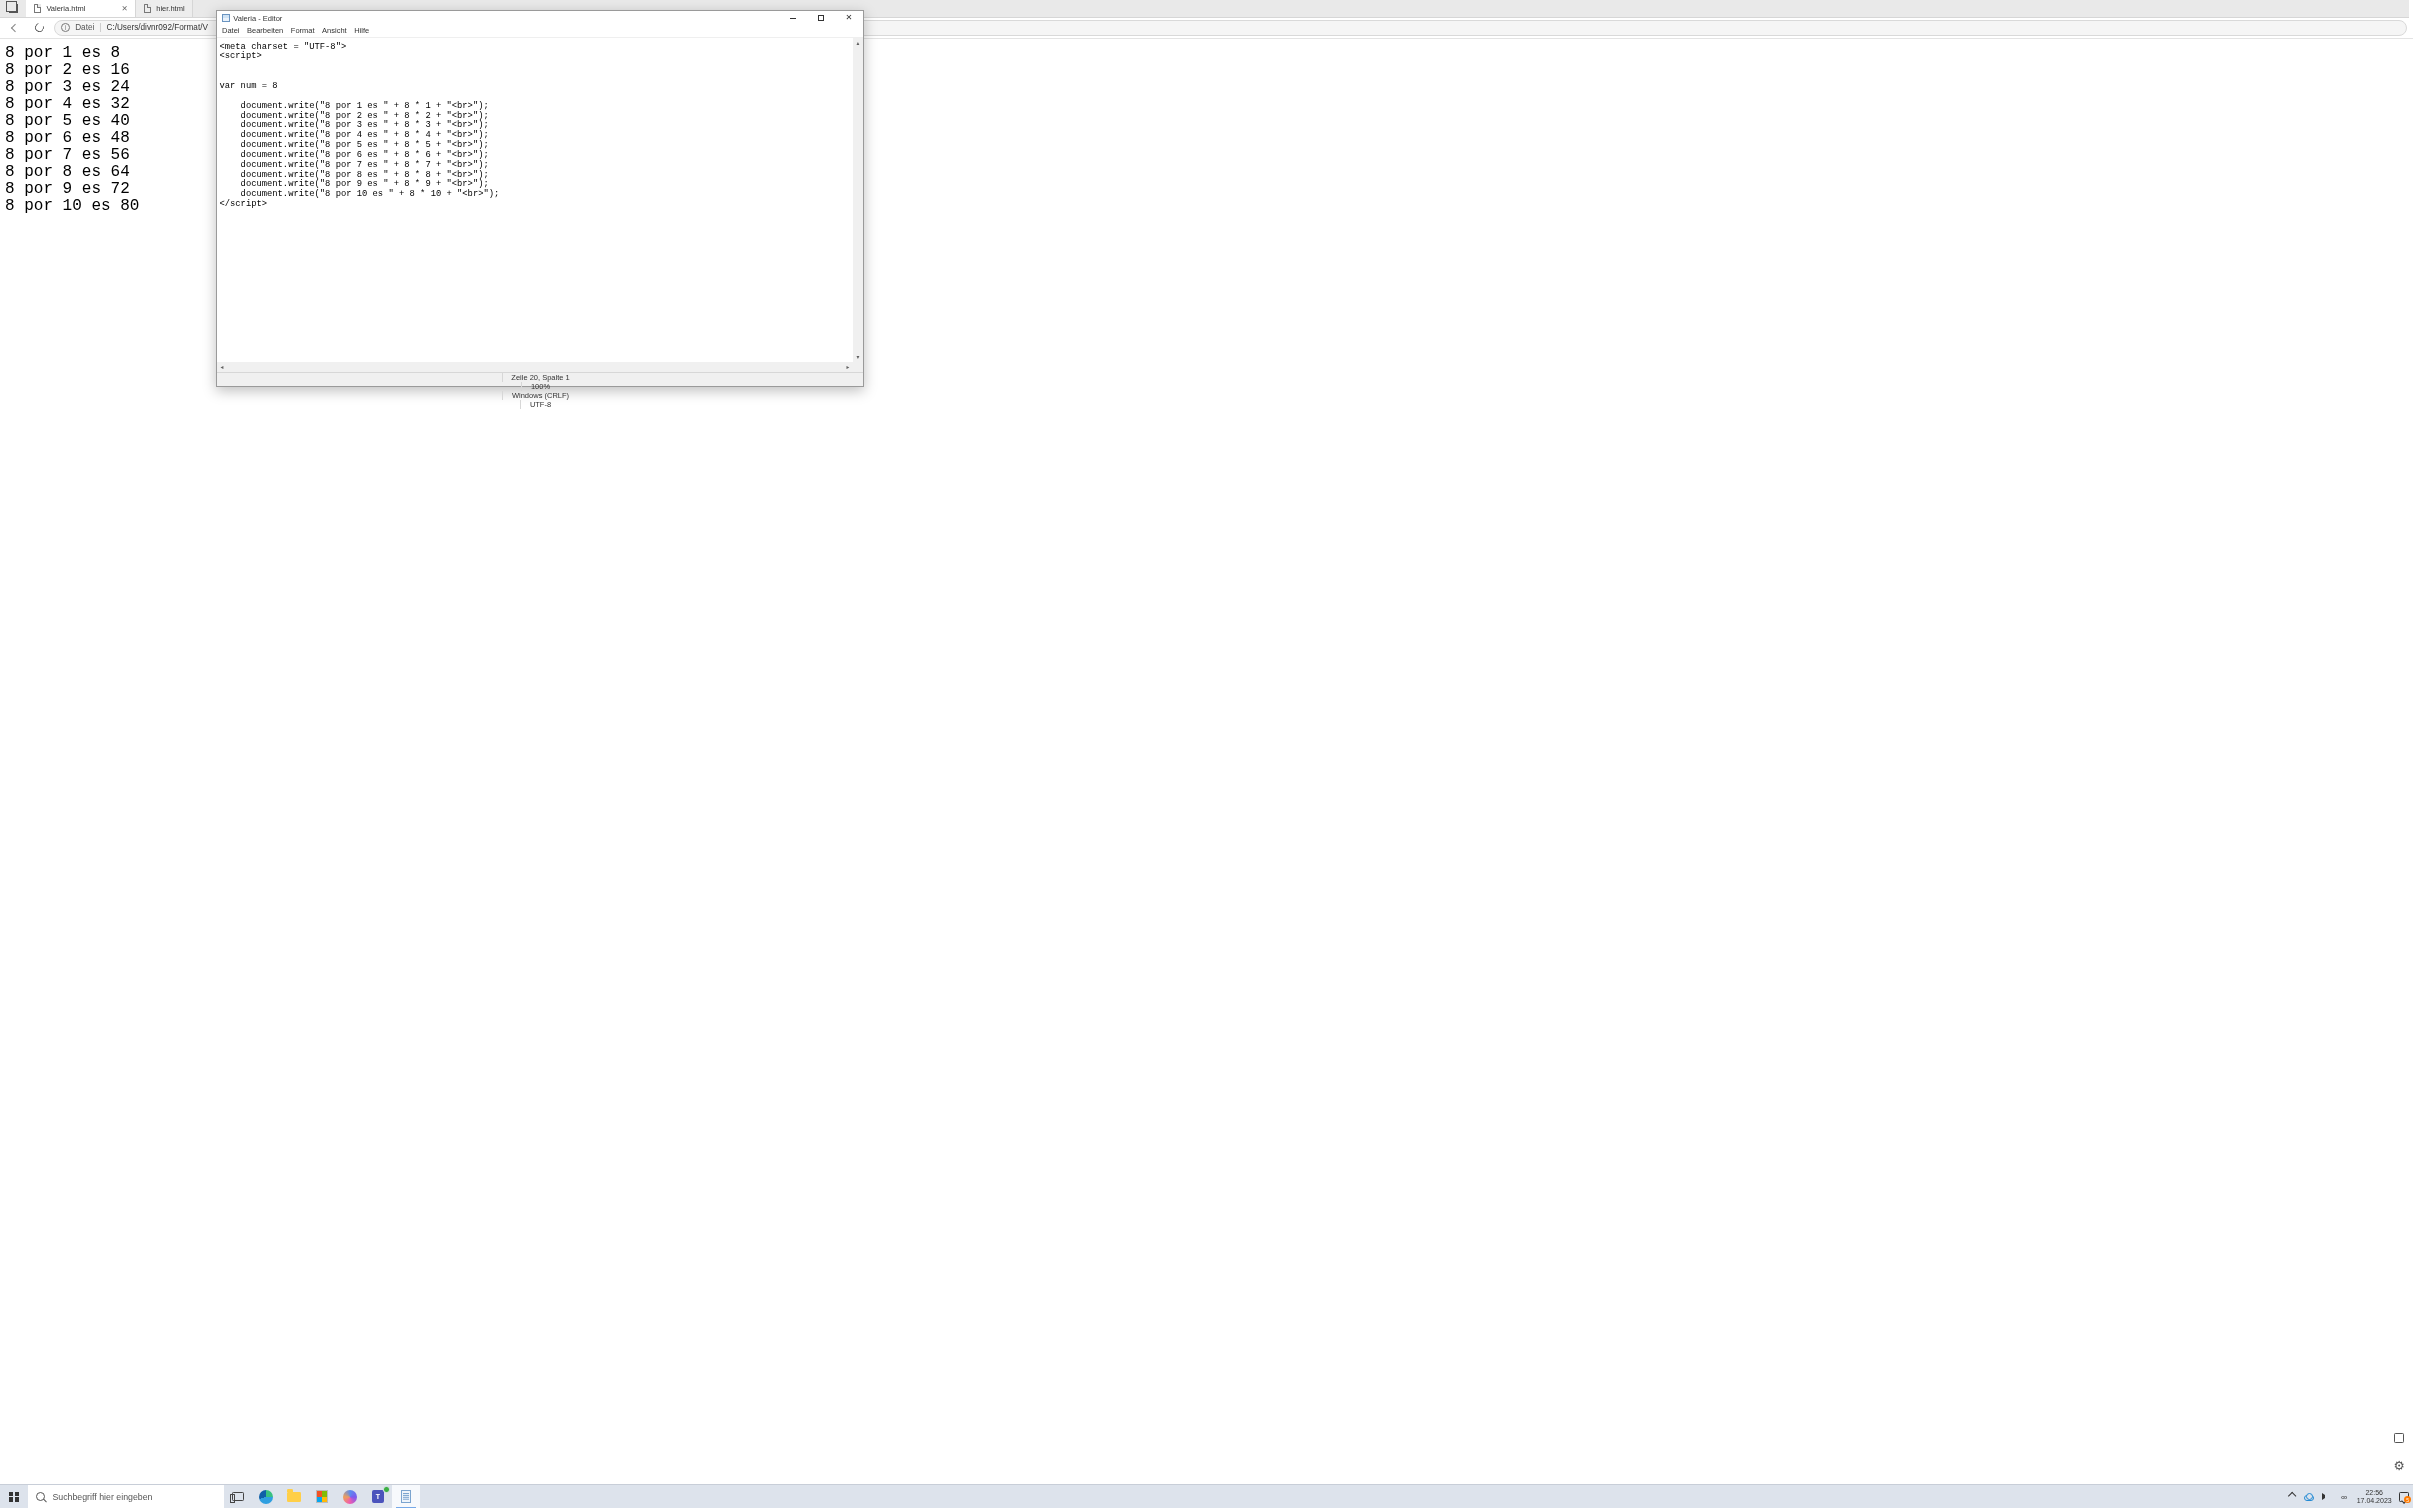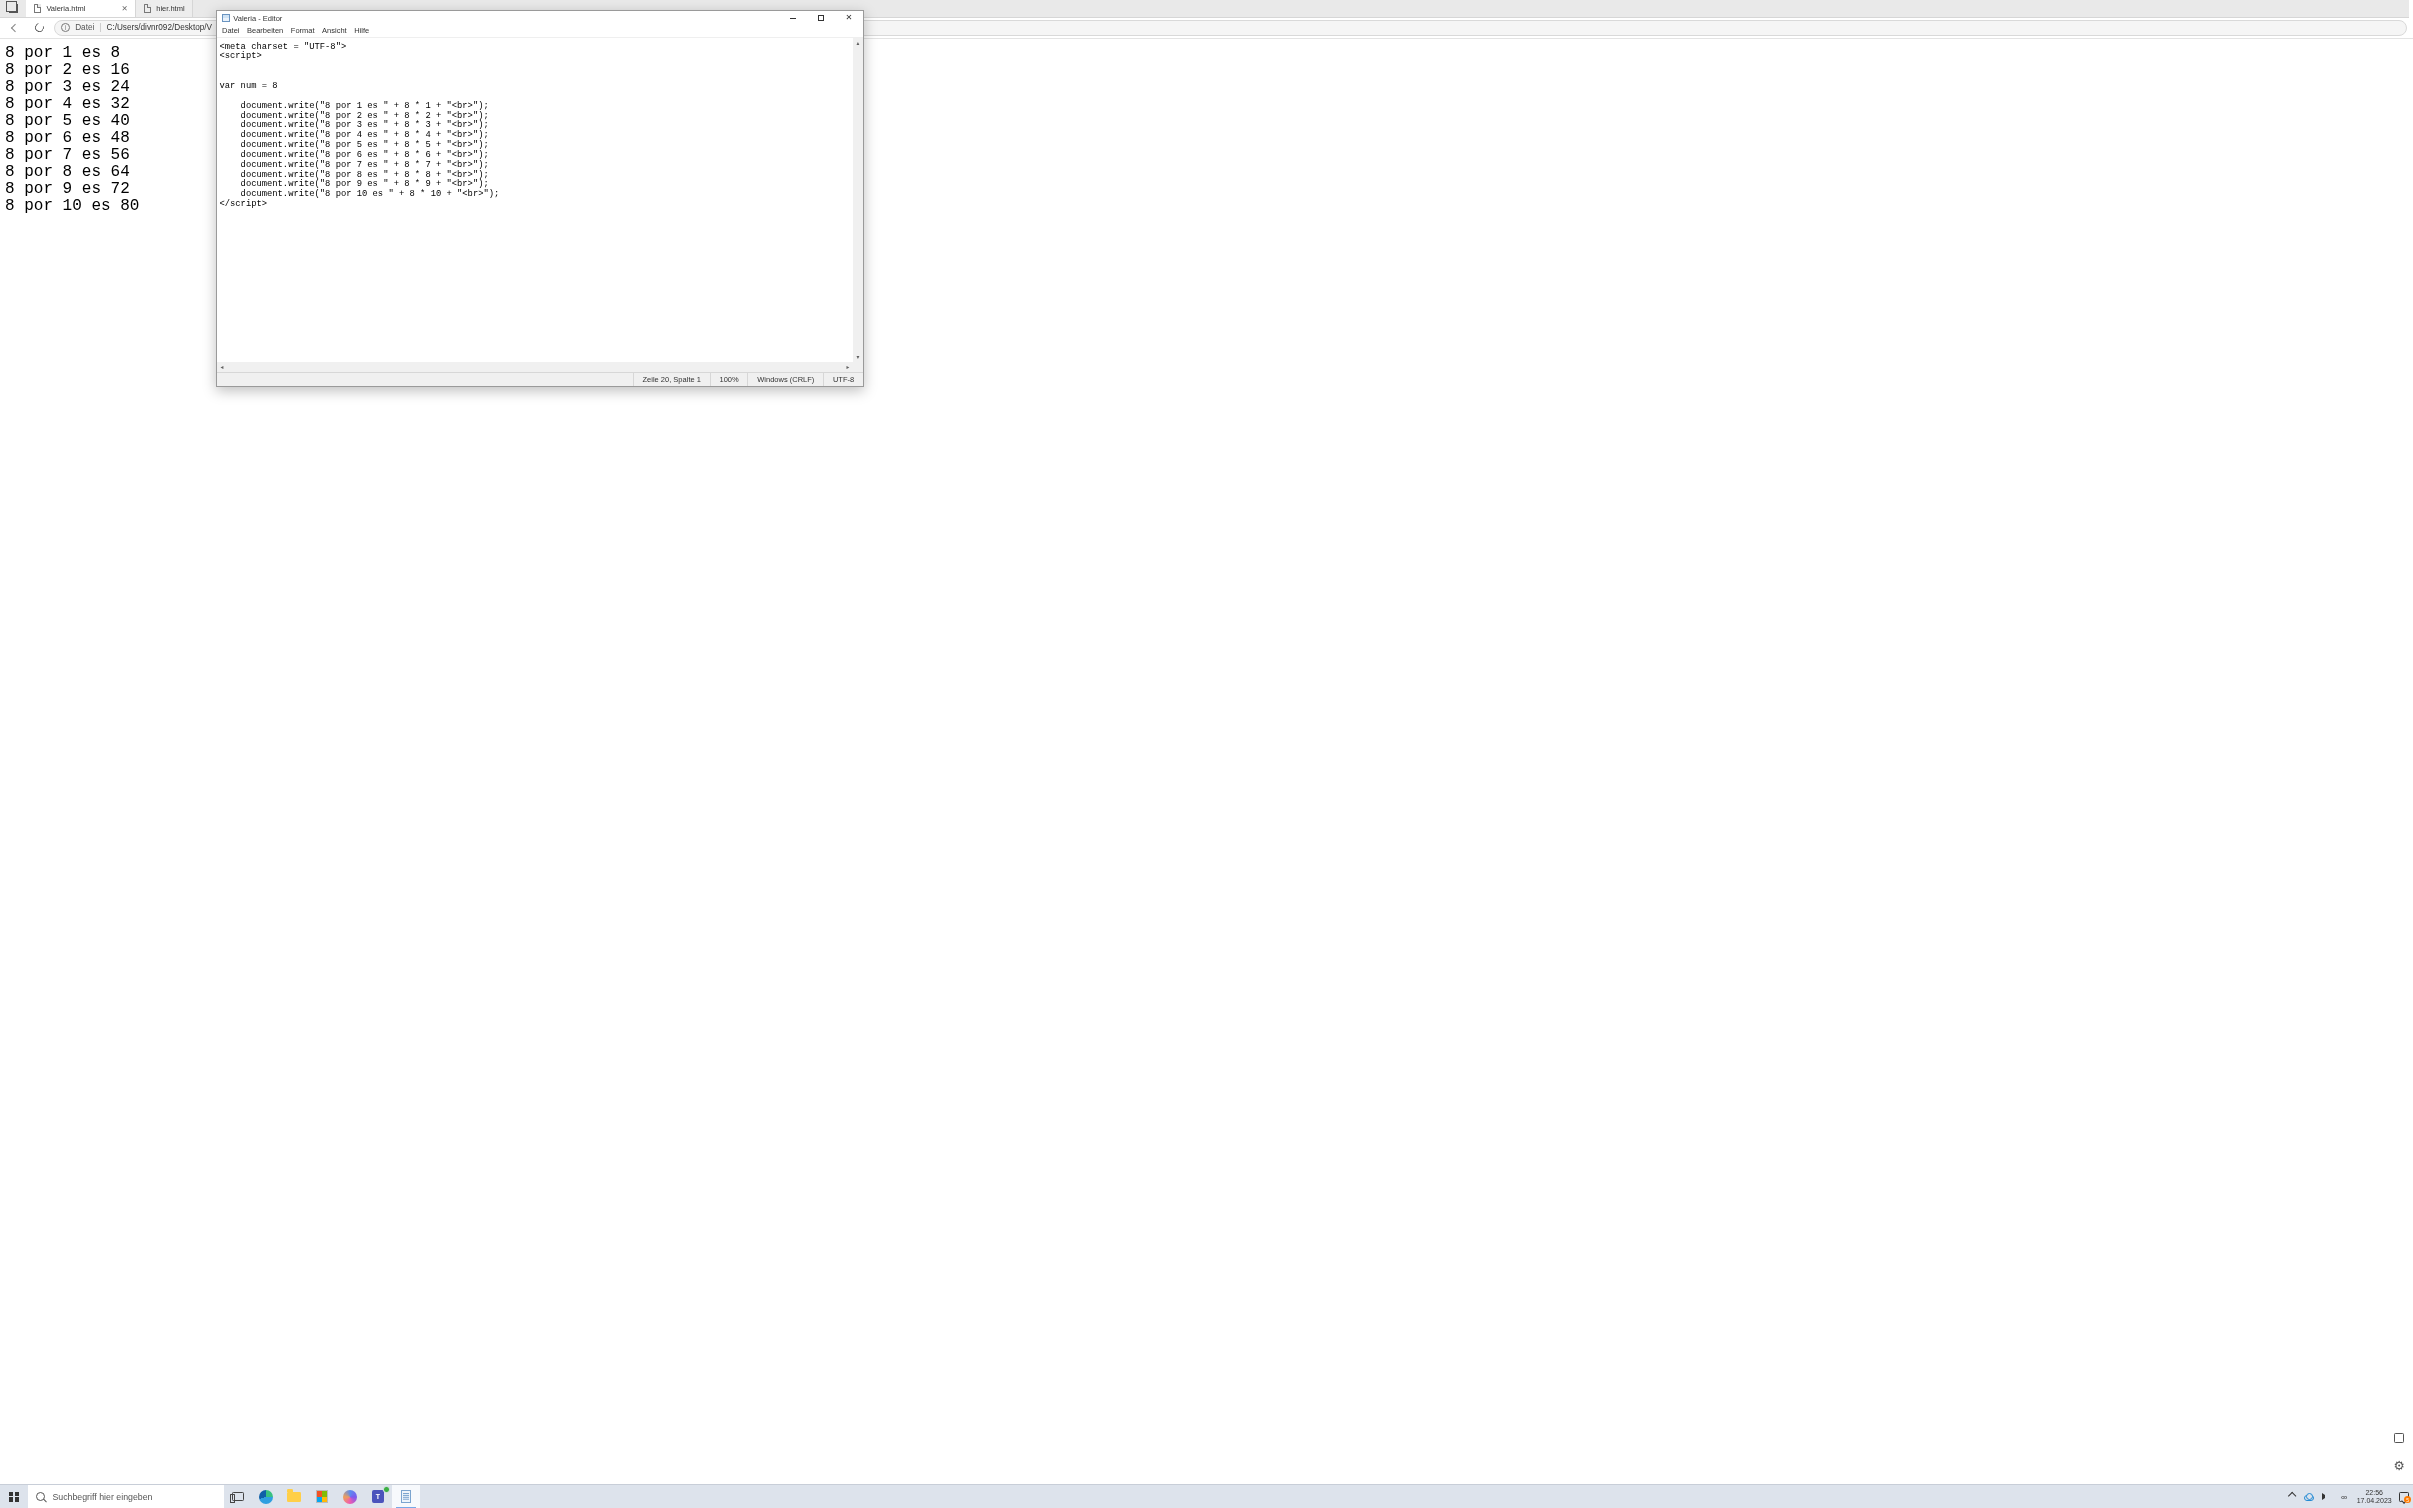--- a/index.html
+++ b/index.html
@@ -88,21 +88,21 @@
     white-space:pre; padding:5px 2.5px 2.5px 2.5px; line-height:1.12;
     overflow:hidden;
   }
   .np-vscroll{position:absolute;right:0;top:0;bottom:10px;width:10px;background:#f0f0f0;display:flex;flex-direction:column;justify-content:space-between;}
   .np-hscroll{position:absolute;left:0;right:10px;bottom:0;height:10px;background:#f0f0f0;display:flex;justify-content:space-between;}
   .scroll-btn{width:10px;height:10px;display:flex;align-items:center;justify-content:center;color:#606060;font-size:5.7px;background:#f0f0f0;}
   .np-corner{position:absolute;right:0;bottom:0;width:10px;height:10px;background:#f0f0f0;}
 
   .np-statusbar{
     height:14px;border-top:0.6px solid #d7d7d7;background:#f0f0f0;display:flex;align-items:center;
-    font-size:7.5px;color:#333;
+    font-size:7.5px;color:#333;flex-direction:column;
   }
   .np-statusbar .cell{padding:0 8.8px;border-left:0.6px solid #d7d7d7;height:100%;display:flex;align-items:center;}
   .np-statusbar .spacer{flex:1;}
 
   
   .taskbar{
     position:absolute;left:0;right:0;bottom:0;height:24px;background:#dde3ec;display:flex;align-items:stretch;
     border-top:0.6px solid #c8ced8;
   }
   .start-btn{width:28px;display:flex;align-items:center;justify-content:center;}
@@ -165,21 +165,21 @@
   <div class="nav-btn">
       <span class="arrow-left"></span>
     </div>
   <div class="nav-btn enabled">
       <span class="reload-circ"></span>
     </div>
   <div class="url-field">
     <span class="info-i">i</span>
     <span>Datei</span>
     <span class="url-sep">|</span>
-    <span class="url-dark">C:/Users/divnr092/Desktop/V</span>
+    <span class="url-dark">C:/Users/divnr092/Format/V</span>
   </div>
 </div>
 
 <div class="page-content" id="page-output">
     <div class="line">8 por 1 es 8</div>
     <div class="line">8 por 2 es 16</div>
     <div class="line">8 por 3 es 24</div>
     <div class="line">8 por 4 es 32</div>
     <div class="line">8 por 5 es 40</div>
     <div class="line">8 por 6 es 48</div>

